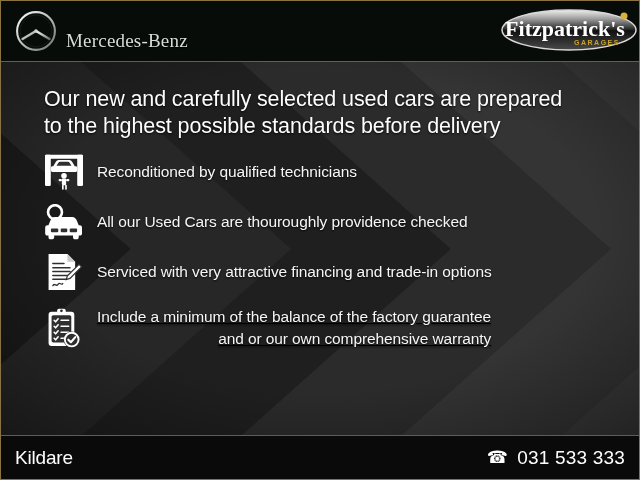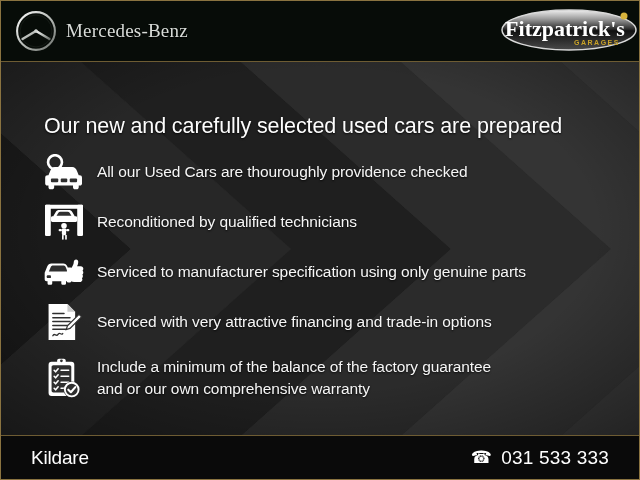--- a/index.html
+++ b/index.html
@@ -30,21 +30,21 @@
     background: #070c08;
     border-bottom: 1px solid #6e5c33;
     box-sizing: border-box;
     z-index: 6;
   }
 
   .mb-brand {
     position: absolute;
     left: 14px; top: 9px;
     display: flex;
-    align-items: center;
+    align-items: flex-end;
     gap: 9px;
   }
   .mb-star { width: 42px; height: 42px; display: block; }
   .mb-word {
     color: #d8dcd8;
     font-family: "Liberation Serif", serif;
     font-size: 19px;
     letter-spacing: .2px;
     white-space: nowrap;
     text-shadow: 0 1px 1px #000;
@@ -80,67 +80,66 @@
 
   .headline {
     position: absolute;
     left: 43px; top: 24px;
     width: 560px;
     color: #fdfdfd;
     font-size: 21.5px;
     line-height: 27px;
     letter-spacing: -0.1px;
     text-shadow: 0 1px 2px rgba(0,0,0,.85);
-    margin-top: 27px;
   }
 
   .bullets {
     position: absolute;
     left: 40px; top: 88px;
     width: 585px;
   }
   .bullet {
     display: flex;
     align-items: center;
     min-height: 44px;
     margin-bottom: 6px;
   }
-  .bullet.tall { min-height: 56px; }
+  .bullet.tall { min-height: 56px; text-decoration: underline; }
   .b-icon {
     width: 46px;
     min-width: 46px;
     height: 42px;
     display: flex;
     align-items: center;
     justify-content: center;
   }
   .b-icon svg { display: block; }
   .b-text {
     margin-left: 10px;
     color: #f6f6f6;
     font-size: 15.5px;
     line-height: 22px;
     letter-spacing: -0.1px;
     text-shadow: 0 1px 2px rgba(0,0,0,.8);
   }
-  .b-text .l2 { display: block; }
+  .b-text .l2 { display: block; text-align: right; }
 
   
   .footer {
     position: absolute;
     left: 0; bottom: 0;
     width: 100%;
     height: 44px;
     background: #0a0a0a;
     border-top: 1px solid #6e5c33;
     box-sizing: border-box;
     display: flex;
     align-items: center;
     justify-content: space-between;
-    padding: 0 30px;
+    padding: 0 14px;
     z-index: 6;
   }
   .f-left {
     color: #fff;
     font-size: 19px;
     letter-spacing: -0.2px;
   }
   .f-right {
     display: flex;
     align-items: center;
@@ -222,37 +221,24 @@
           <stop offset="100%" stop-color="rgba(0,0,0,0.45)"></stop>
         </radialGradient>
       </defs>
     </svg>
   </div>
 
   <div class="content">
 
     <div class="headline">
       <div>Our new and carefully selected used cars are prepared</div>
+      <div>to the highest possible standards before delivery</div>
     </div>
 
     <div class="bullets">
-
-      <div class="bullet">
-        <span class="b-icon">
-          <svg width="40" height="36" viewBox="0 0 48 44" fill="#ffffff" aria-hidden="true">
-            <path d="M30 16 h4 c3 0 5 2 6 5 l2 5 h1 c2 0 3 1 3 3 v7 c0 1.5-1 2.5-2.5 2.5 h-1.5 v2 c0 1.5-1 2.5-2.5 2.5 h-2 c-1.5 0-2.5-1-2.5-2.5 v-2 H12 v2 c0 1.5-1 2.5-2.5 2.5 h-2 C6 43 5 42 5 40.5 v-2 H3.5 C2 38.5 1 37.5 1 36 v-7 c0-2 1-3 3-3 h1 l2-5 c1-3 3-5 6-5 h3"></path>
-            <rect x="8" y="30" width="9" height="4.5" rx="1.2" fill="#2f2f2f"></rect>
-            <rect x="20" y="30" width="8" height="4.5" rx="1.2" fill="#2f2f2f"></rect>
-            <rect x="31" y="30" width="9" height="4.5" rx="1.2" fill="#2f2f2f"></rect>
-            <circle cx="13" cy="10" r="8.5" fill="none" stroke="#ffffff" stroke-width="3.2"></circle>
-            <line x1="19.5" y1="16.5" x2="27" y2="24" stroke="#ffffff" stroke-width="4" stroke-linecap="round"></line>
-          </svg>
-        </span>
-        <span class="b-text">All our Used Cars are thouroughly providence checked</span>
-      </div>
 
       <div class="bullet">
         <span class="b-icon">
           <svg width="40" height="38" viewBox="0 0 48 46" fill="#ffffff" aria-hidden="true">
             <rect x="1" y="2" width="7" height="38" rx="1.5"></rect>
             <rect x="40" y="2" width="7" height="38" rx="1.5"></rect>
             <rect x="1" y="2" width="46" height="5" rx="1.5"></rect>
             <path d="M11 16 l3-5 c1-1.6 2.4-2.4 4.2-2.4 h11.6 c1.8 0 3.2 .8 4.2 2.4 l3 5 h1.2 c1 0 1.8 .8 1.8 1.8 v3.4 c0 1-.8 1.8-1.8 1.8 H10 c-1 0-1.8-.8-1.8-1.8 v-3.4 c0-1 .8-1.8 1.8-1.8 z"></path>
             <path d="M15 15.5 l2.2-3.6 c.6-1 1.4-1.4 2.4-1.4 h8.8 c1 0 1.8 .4 2.4 1.4 l2.2 3.6 z" fill="#2f2f2f"></path>
             <circle cx="24" cy="27.5" r="3.4"></circle>
@@ -261,30 +247,32 @@
             <rect x="26.5" y="31.5" width="4" height="2.6" rx="1.2"></rect>
             <rect x="21.6" y="38.5" width="2" height="6" rx=".9"></rect>
             <rect x="25.4" y="38.5" width="2" height="6" rx=".9"></rect>
           </svg>
         </span>
         <span class="b-text">Reconditioned by qualified technicians</span>
       </div>
 
       <div class="bullet">
         <span class="b-icon">
-          <svg width="42" height="32" viewBox="0 0 50 38" fill="#ffffff" aria-hidden="true">
-            <path d="M2 20 l3-7.5 c1-2.4 2.6-3.5 5-3.5 h14 c2.4 0 4 1.1 5 3.5 l2 5 v10 c0 1.4-1 2.4-2.4 2.4 h-1.2 v2.4 c0 1.2-.9 2-2 2 h-1.6 c-1.2 0-2-.8-2-2 v-2.4 H11 v2.4 c0 1.2-.9 2-2 2 H7.4 c-1.2 0-2-.8-2-2 v-2.4 H4.4 C3 30 2 29 2 27.6 z"></path>
-            <path d="M7 18.5 l2-5 c.6-1.5 1.6-2.2 3.2-2.2 H24 c1.6 0 2.6 .7 3.2 2.2 l2 5 z" fill="#2f2f2f"></path>
-            <rect x="4.5" y="23" width="5" height="3.2" rx="1" fill="#2f2f2f"></rect>
-            <path d="M34 14 c1.6-2.6 2.6-4.6 2.6-6.6 0-2.2 1.2-3.4 2.8-3.4 1.6 0 2.6 1.2 2.6 3.2 0 1.8-.6 3.4-1.4 5 h4.2 c2 0 3.2 1.2 3.2 3 0 .9-.3 1.7-.9 2.3 .6 .6 .9 1.3 .9 2.2 0 1-.4 1.8-1.1 2.4 .4 .5 .6 1.1 .6 1.9 0 1-.4 1.8-1.1 2.3 .3 .5 .5 1 .5 1.6 0 1.8-1.3 3.1-3.3 3.1 h-6.6 c-1.3 0-2.5-.3-3.6-.9 l-1.4-.8 V14 z"></path>
-            <rect x="28.5" y="13.5" width="5" height="18" rx="1.6"></rect>
+          <svg width="40" height="36" viewBox="0 0 48 44" fill="#ffffff" aria-hidden="true">
+            <path d="M30 16 h4 c3 0 5 2 6 5 l2 5 h1 c2 0 3 1 3 3 v7 c0 1.5-1 2.5-2.5 2.5 h-1.5 v2 c0 1.5-1 2.5-2.5 2.5 h-2 c-1.5 0-2.5-1-2.5-2.5 v-2 H12 v2 c0 1.5-1 2.5-2.5 2.5 h-2 C6 43 5 42 5 40.5 v-2 H3.5 C2 38.5 1 37.5 1 36 v-7 c0-2 1-3 3-3 h1 l2-5 c1-3 3-5 6-5 h3"></path>
+            <rect x="8" y="30" width="9" height="4.5" rx="1.2" fill="#2f2f2f"></rect>
+            <rect x="20" y="30" width="8" height="4.5" rx="1.2" fill="#2f2f2f"></rect>
+            <rect x="31" y="30" width="9" height="4.5" rx="1.2" fill="#2f2f2f"></rect>
+            <circle cx="13" cy="10" r="8.5" fill="none" stroke="#ffffff" stroke-width="3.2"></circle>
+            <line x1="19.5" y1="16.5" x2="27" y2="24" stroke="#ffffff" stroke-width="4" stroke-linecap="round"></line>
           </svg>
         </span>
-        <span class="b-text">Serviced to manufacturer specification using only genuine parts</span>
+        <span class="b-text">All our Used Cars are thouroughly providence checked</span>
       </div>
+
 
       <div class="bullet">
         <span class="b-icon">
           <svg width="36" height="40" viewBox="0 0 42 46" fill="#ffffff" aria-hidden="true">
             <path d="M3 2 h22 l9 9 v33 H3 z" fill="#ffffff"></path>
             <path d="M25 2 l9 9 h-9 z" fill="#c9c9c9"></path>
             <g stroke="#2f2f2f" stroke-width="1.8" stroke-linecap="round">
               <line x1="8" y1="13" x2="21" y2="13"></line>
               <line x1="8" y1="18" x2="28" y2="18"></line>
               <line x1="8" y1="22.5" x2="28" y2="22.5"></line>

